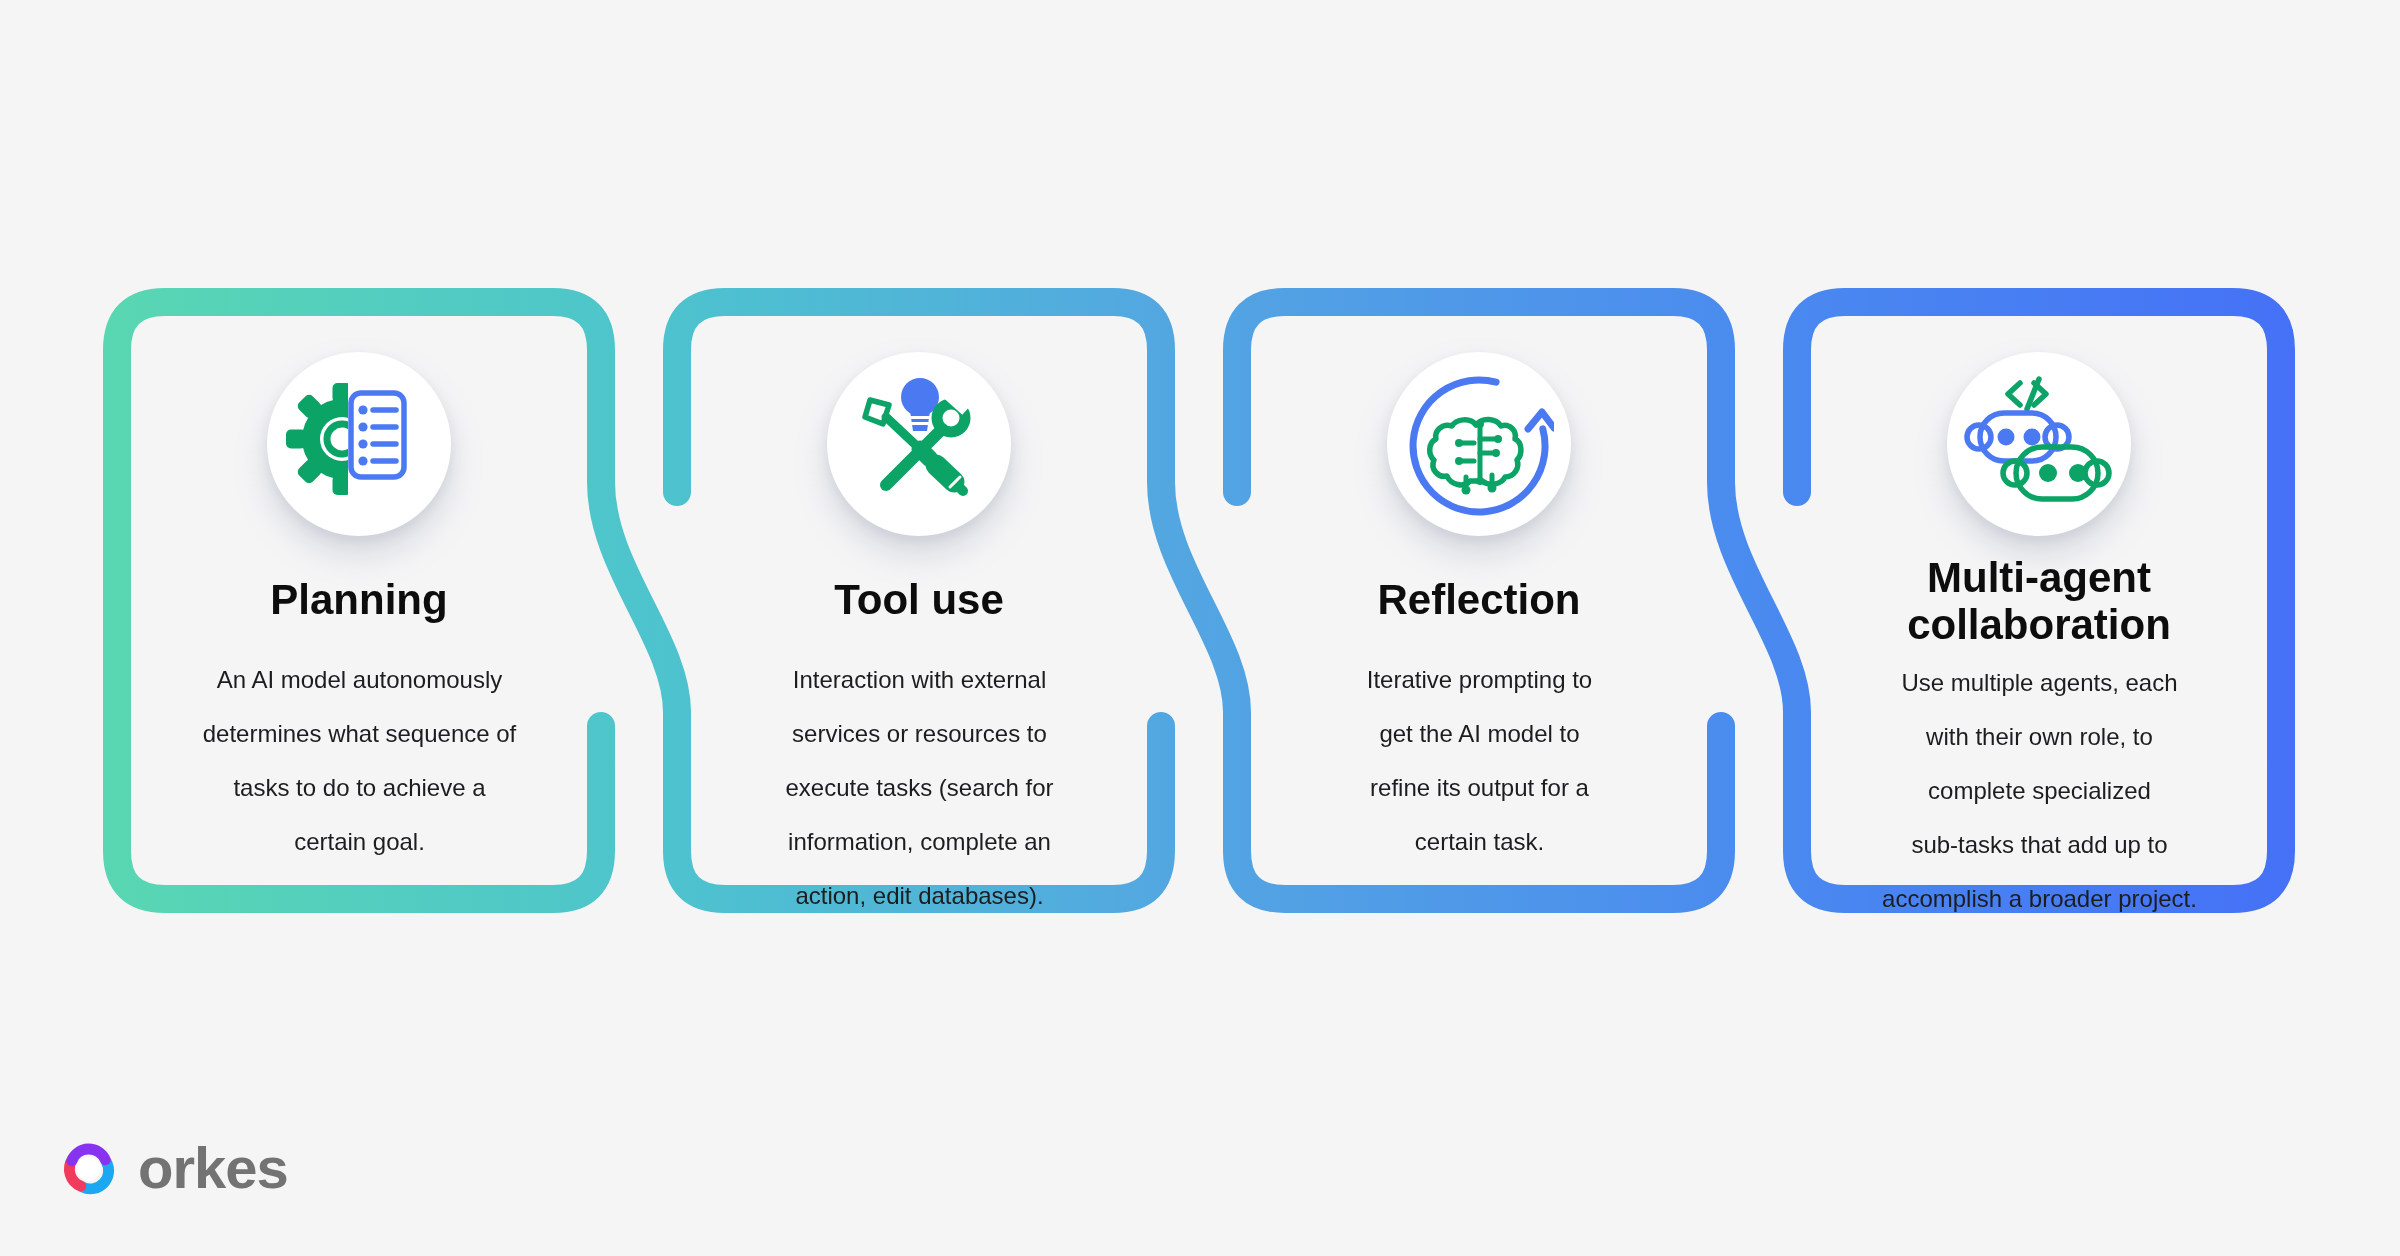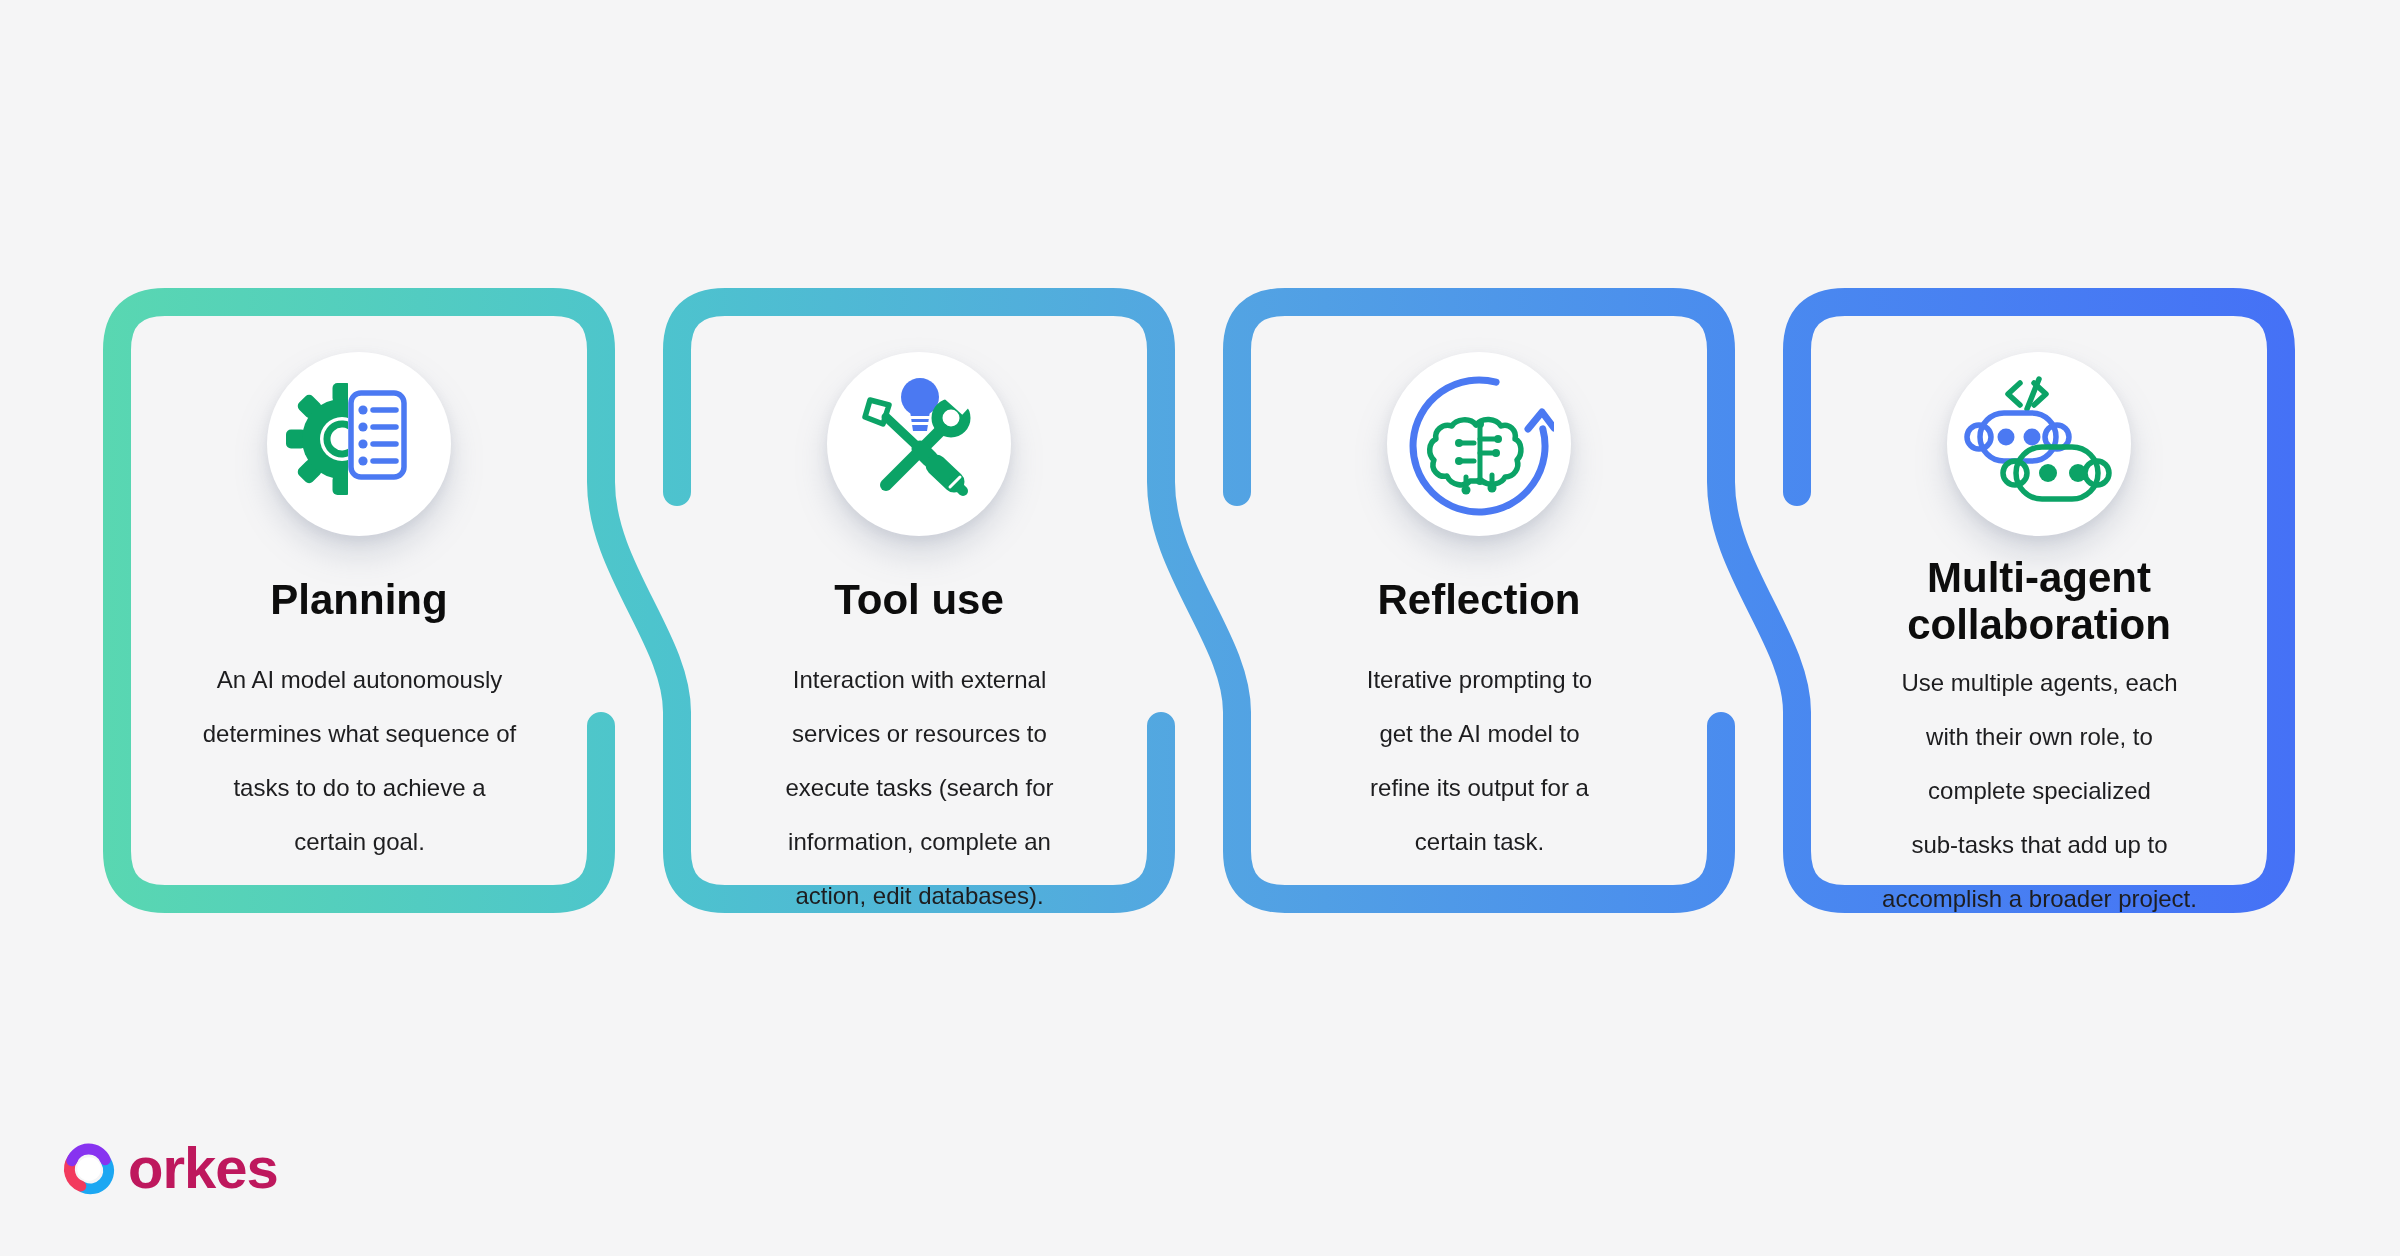--- a/index.html
+++ b/index.html
@@ -234,16 +234,16 @@
   </section>
 
   <footer class="logo">
     <svg width="58" height="58" viewBox="0 0 64 64">
       <circle cx="32" cy="33" r="13" fill="#ffffff"></circle>
       <path d="M51 25 A20 20 0 0 1 25 53" fill="none" stroke="#1ca7f2" stroke-width="12" stroke-linecap="round"></path>
       <path d="M23 52 A20 20 0 0 1 14 22" fill="none" stroke="#f23a5d" stroke-width="12" stroke-linecap="round"></path>
       <path d="M13 24 A20 20 0 0 1 50 23" fill="none" stroke="#8733f0" stroke-width="12" stroke-linecap="round"></path>
       <circle cx="32" cy="33" r="10" fill="#ffffff"></circle>
     </svg>
-    <span class="logo-text" style="color: #be185d;">orkes</span>
+    <span class="logo-text" style="color: #737373; margin-left: 10px;">orkes</span>
   </footer>
 
 </div>
 
 </body></html>

